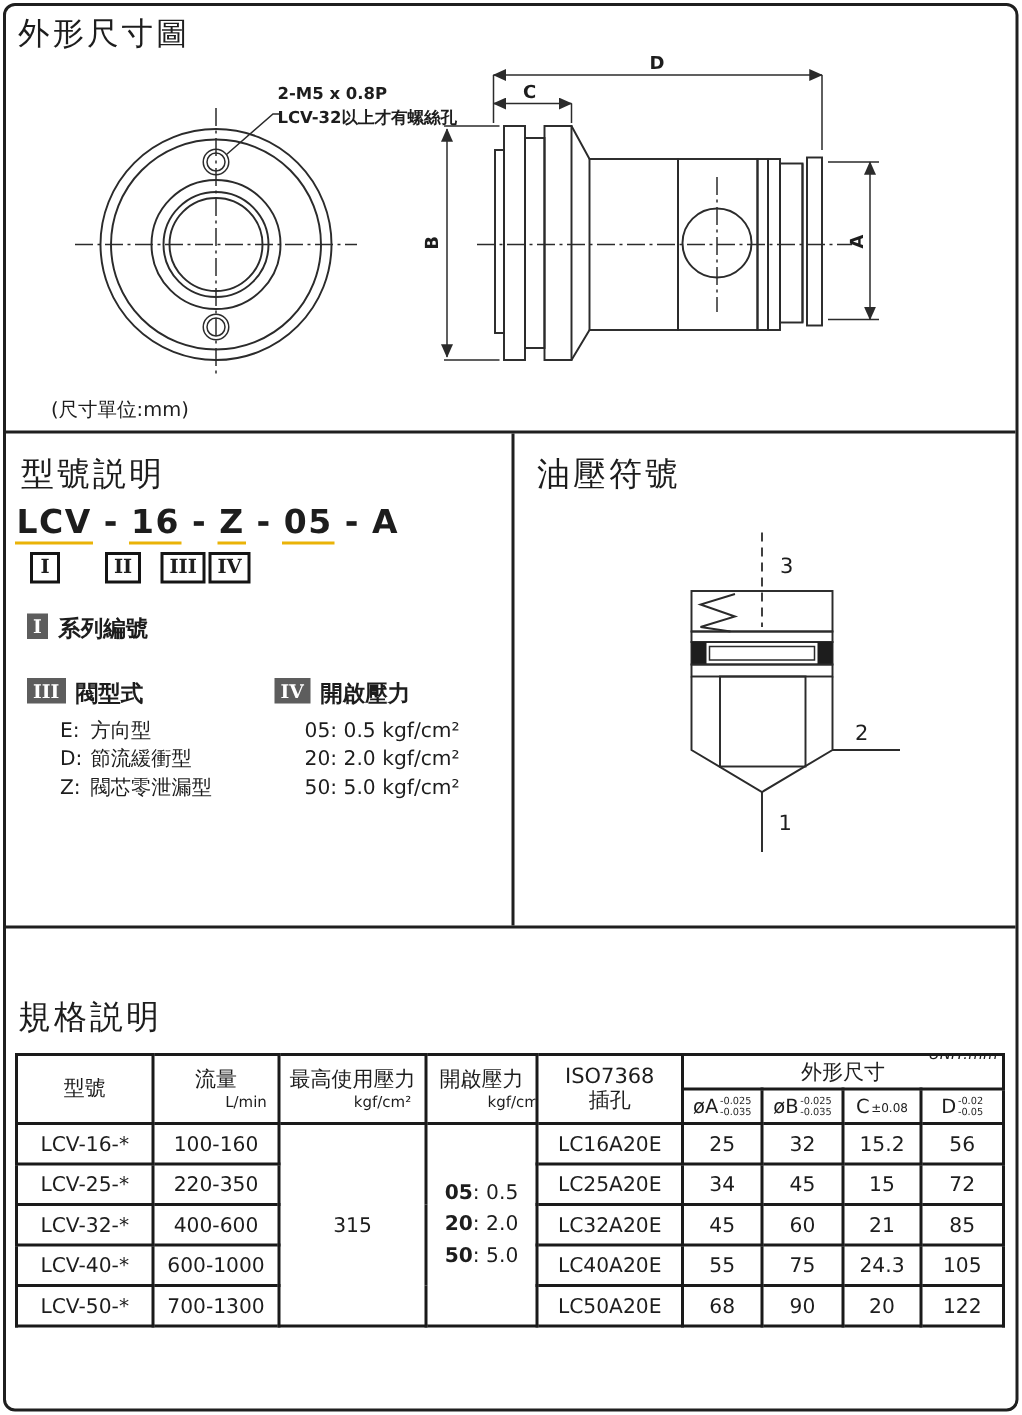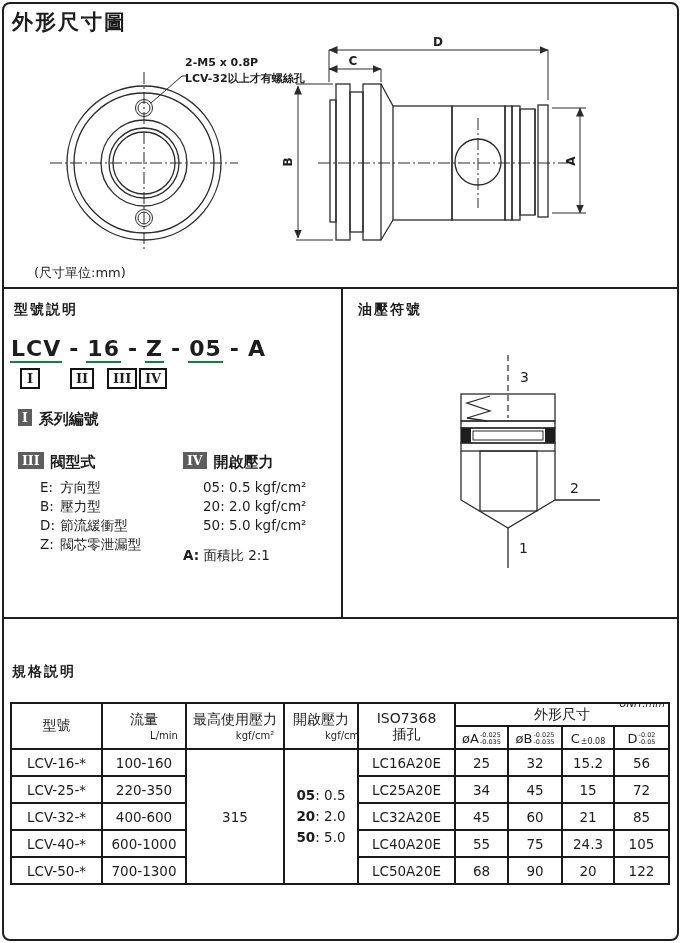--- a/index.html
+++ b/index.html
@@ -1,38 +1,38 @@
 <!DOCTYPE html>
 <html><head>
 <meta charset="utf-8">
 <style>
   html,body{margin:0;padding:0;background:#fff;}
   .page{position:relative;width:681px;height:943px;background:#fff;
         font-family:"DejaVu Sans","Liberation Sans",sans-serif;color:#1d1d1d;overflow:hidden;}
   .frame{position:absolute;inset:2px;border:2.5px solid #1f1f1f;border-radius:8px;pointer-events:none;}
   .divider-h{position:absolute;left:4px;right:4px;height:2px;background:#1f1f1f;}
   .divider-v{position:absolute;width:2px;background:#1f1f1f;}
-  .sec-title{position:absolute;font-weight:bold;letter-spacing:2px;}
+  .sec-title{position:absolute;font-weight:normal;letter-spacing:2px;}
   .t-big{font-size:21px;}
-  .t-mid{font-size:14px;}
+  .t-mid{font-size:22px;}
   .unit-note{position:absolute;font-size:13px;margin-left:12px;}
   svg{position:absolute;}
   svg text{font-family:"DejaVu Sans","Liberation Sans",sans-serif;fill:#1d1d1d;}
   .ln{stroke:#2b2b2b;stroke-width:1.3;fill:none;}
   .thin{stroke:#2b2b2b;stroke-width:1;fill:none;}
   .cl{stroke:#2b2b2b;stroke-width:1;fill:none;stroke-dasharray:12 3 2 3;}
   .dash{stroke:#2b2b2b;stroke-width:1.2;fill:none;stroke-dasharray:6 4;}
   .dimtxt{font-size:12px;font-weight:bold;}
   .notetxt{font-size:11px;font-weight:bold;}
   .porttxt{font-size:14px;}
   
   .model-line{position:absolute;display:flex;align-items:baseline;gap:7px;
               font-size:22px;font-weight:bold;letter-spacing:1px;}
   .model-line .seg{padding:0 1px;}
-  .model-line .seg.u{border-bottom:2px solid #15803d;}
+  .model-line .seg.u{border-bottom:2px solid #eab308;}
   .markers{position:absolute;height:24px;width:340px;}
   .marker-box{position:absolute;top:0;border:2px solid #141414;background:#fff;
               font-family:"DejaVu Serif","Liberation Serif",serif;font-weight:bold;
               font-size:13px;line-height:17px;padding:0 4px;min-width:8px;text-align:center;}
   .legend-row{position:absolute;display:grid;grid-template-columns:165px auto;}
   .num-chip{display:inline-block;background:#5d5d5d;color:#fff;
             font-family:"DejaVu Serif","Liberation Serif",serif;font-weight:bold;
             font-size:12.5px;line-height:17px;padding:0 4px;margin-right:7px;vertical-align:2px;}
   .legend-label{font-size:15px;font-weight:bold;}
   .type-list{margin:6px 0 0 22px;font-size:13.5px;line-height:19px;}
@@ -42,21 +42,21 @@
   .area-note .code{font-weight:bold;}
   
   table.spec{position:absolute;border-collapse:collapse;table-layout:fixed;}
   table.spec td,table.spec th{border:2px solid #1a1a1a;text-align:center;vertical-align:middle;
         font-size:13.5px;font-weight:normal;padding:0;overflow:hidden;}
   table.spec .hz{font-size:14px;}
   table.spec .sub{font-size:10px;display:block;margin-top:1px;padding-left:40px;}
   table.spec .two{line-height:16px;}
   .dims-cell{position:relative;}
   .dims-cell .unitmm{position:absolute;right:3px;bottom:16px;font-size:10px;letter-spacing:0;font-style:italic;}
-  .tolwrap{display:inline-flex;align-items:flex-end;justify-content:center;}
+  .tolwrap{display:inline-flex;align-items:center;justify-content:center;}
   .tolsym{font-size:13px;}
   .tolstack{display:inline-flex;flex-direction:column;margin-left:1px;font-size:6.5px;line-height:7px;text-align:left;}
   .tolmid{font-size:8px;margin-left:1px;}
   td.model-cell{font-weight:bold;}
   .open-block{display:inline-block;text-align:left;line-height:21px;}
   .open-block .code{font-weight:bold;}
 </style>
 </head>
 <body>
 
@@ -155,36 +155,32 @@
     </div>
   </div>
 
   <div class="legend-row" style="left:18px;top:452px;width:320px;">
     <div>
       <div>
         <span class="num-chip">III</span><span class="legend-label">閥型式</span>
       </div>
       <div class="type-list">
         <div><span class="code">E:</span> <span>方向型</span></div>
-        <div><span class="code">B:</span> <span>壓力型</span></div>
         <div><span class="code">D:</span> <span>節流緩衝型</span></div>
         <div><span class="code">Z:</span> <span>閥芯零泄漏型</span></div>
       </div>
     </div>
     <div>
       <div>
         <span class="num-chip">IV</span><span class="legend-label">開啟壓力</span>
       </div>
       <div class="press-list">
         <div><span class="code">05:</span> <span>0.5 kgf/cm²</span></div>
         <div><span class="code">20:</span> <span>2.0 kgf/cm²</span></div>
         <div><span class="code">50:</span> <span>5.0 kgf/cm²</span></div>
-      </div>
-      <div class="area-note">
-        <span class="code">A:</span> <span>面積比 2:1</span>
       </div>
     </div>
   </div>
 
   <div class="sec-title t-mid" style="left:358px;top:301px;">油壓符號</div>
 
   <svg style="left:341px;top:287px;" width="340" height="330" viewBox="341 287 340 330">
     <g>
       <rect class="ln" x="461" y="394" width="94" height="27"></rect>
       <rect class="ln" x="461" y="421" width="94" height="7"></rect>

